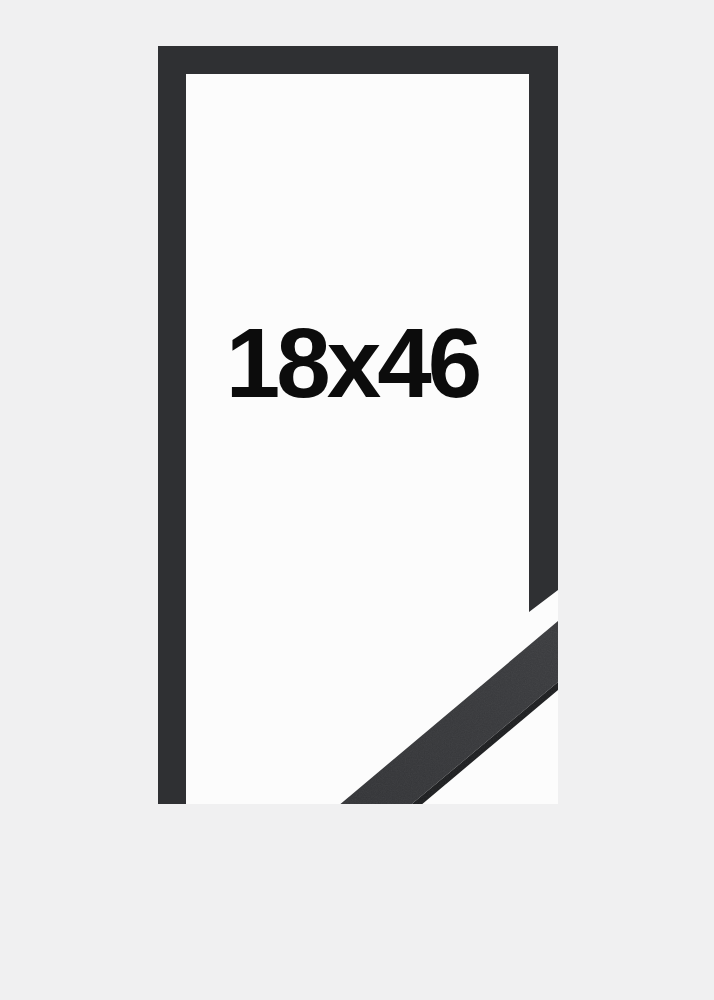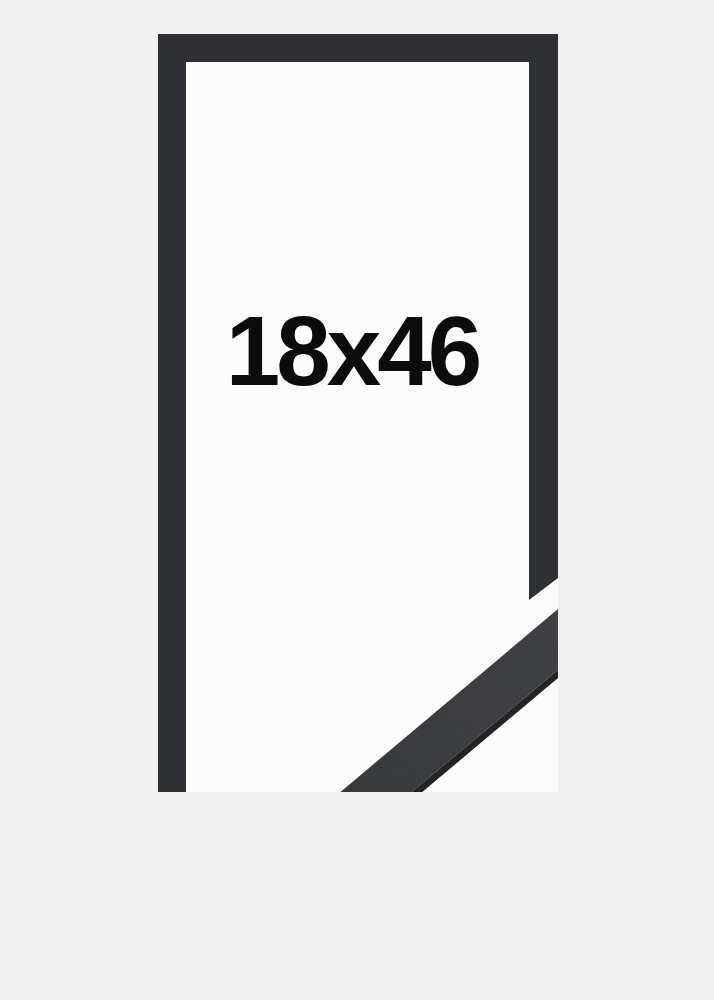--- a/index.html
+++ b/index.html
@@ -7,20 +7,21 @@
     padding: 0;
     background: var(--background, #f0f0f1);
     font-family: "Liberation Sans", sans-serif;
   }
   .stage {
     position: relative;
     width: 714px;
     height: 792px;
     background: var(--background, #f0f0f1);
     overflow: hidden;
+    margin-top: 12px;
   }
   .stage svg {
     position: absolute;
     left: 0;
     top: 0;
     display: block;
   }
   .size-label {
     position: absolute;
     left: 169px;

